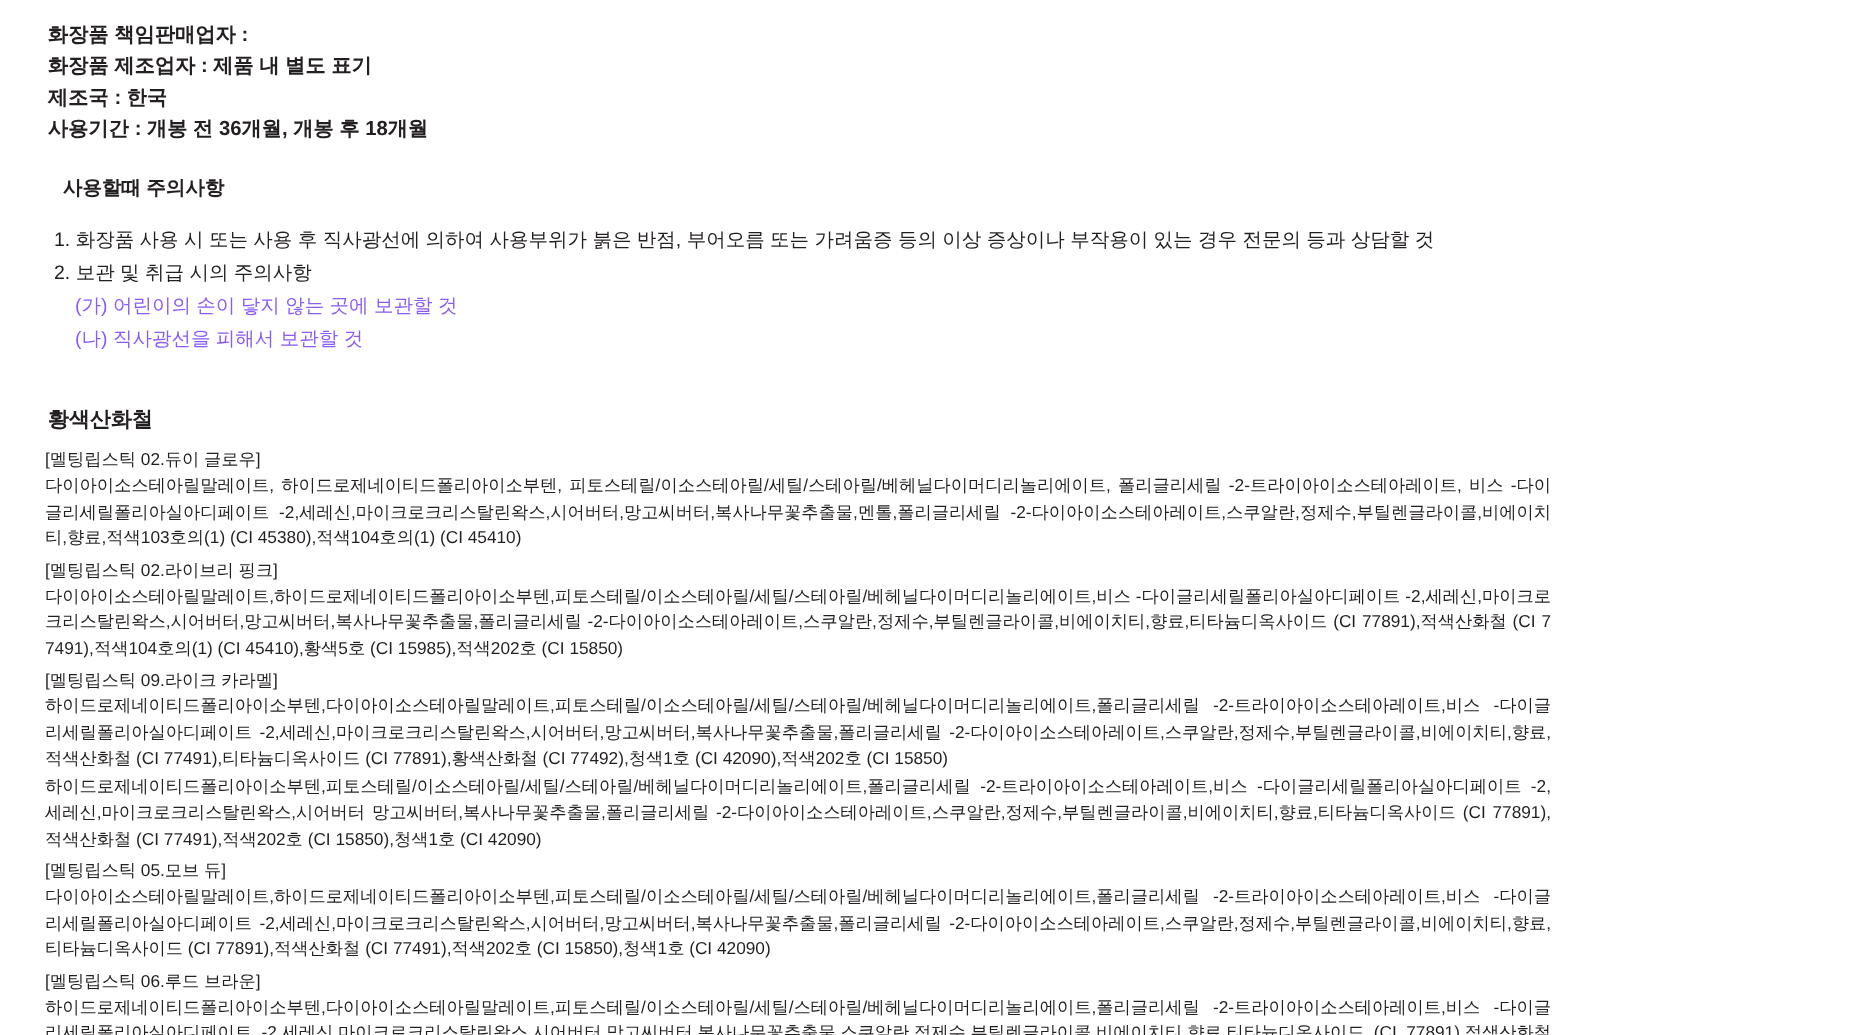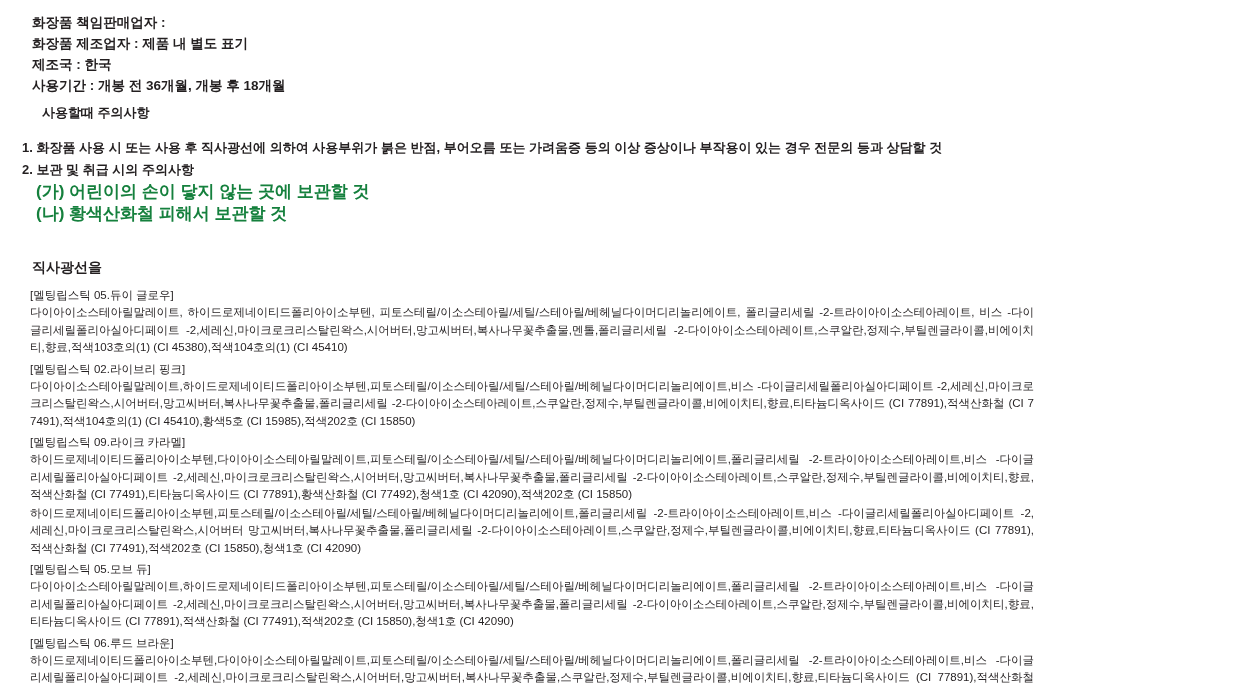--- a/index.html
+++ b/index.html
@@ -29,37 +29,36 @@
     font-weight: bold;
     line-height: 21px;
     color: #231f20;
     white-space: pre;
   }
   .caution-title {
     font-size: 13px;
     font-weight: bold;
     line-height: 21px;
     padding-left: 10px;
-    margin-top: 6px;
+    margin-top: 18px;
   }
   .caution-list {
     margin-top: 14px;
-    padding-left: 22px;
-    font-weight: bold;
+    padding-left: 36px;
   }
   .caution-item {
     font-size: 13px;
     line-height: 22px;
     color: #231f20;
     white-space: pre;
   }
   .caution-sub {
-    font-size: 17px;
+    font-size: 13px;
     line-height: 22px;
-    color: #15803d;
+    color: #8b5cf6;
     padding-left: 14px;
     white-space: pre;
   }
   .section-title {
     margin: 34px 0 10px 32px;
     font-size: 14px;
     font-weight: bold;
     color: #231f20;
   }
   .ingredients {
@@ -91,28 +90,28 @@
     <div class="hdr-line">화장품 제조업자 : 제품 내 별도 표기</div>
     <div class="hdr-line">제조국 : 한국</div>
     <div class="hdr-line">사용기간 : 개봉 전 36개월, 개봉 후 18개월</div>
     <div class="caution-title">사용할때 주의사항</div>
   </div>
 
   <div class="caution-list">
     <div class="caution-item">1. 화장품 사용 시 또는 사용 후 직사광선에 의하여 사용부위가 붉은 반점, 부어오름 또는 가려움증 등의 이상 증상이나 부작용이 있는 경우 전문의 등과 상담할 것</div>
     <div class="caution-item">2. 보관 및 취급 시의 주의사항</div>
     <div class="caution-sub">(가) 어린이의 손이 닿지 않는 곳에 보관할 것</div>
-    <div class="caution-sub">(나) 황색산화철 피해서 보관할 것</div>
+    <div class="caution-sub">(나) 직사광선을 피해서 보관할 것</div>
   </div>
 
-  <div class="section-title">직사광선을</div>
+  <div class="section-title">황색산화철</div>
 
   <div class="ingredients">
 
-    <div class="ing-name">[멜팅립스틱 05.듀이 글로우]</div>
+    <div class="ing-name">[멜팅립스틱 02.듀이 글로우]</div>
     <div class="ing-body">다이아이소스테아릴말레이트, 하이드로제네이티드폴리아이소부텐, 피토스테릴/이소스테아릴/세틸/스테아릴/베헤닐다이머디리놀리에이트, 폴리글리세릴 -2-트라이아이소스테아레이트, 비스 -다이글리세릴폴리아실아디페이트 -2,세레신,마이크로크리스탈린왁스,시어버터,망고씨버터,복사나무꽃추출물,멘톨,폴리글리세릴 -2-다이아이소스테아레이트,스쿠알란,정제수,부틸렌글라이콜,비에이치티,향료,적색103호의(1) (CI 45380),적색104호의(1) (CI 45410)</div>
 
     <div class="ing-name">[멜팅립스틱 02.라이브리 핑크]</div>
     <div class="ing-body">다이아이소스테아릴말레이트,하이드로제네이티드폴리아이소부텐,피토스테릴/이소스테아릴/세틸/스테아릴/베헤닐다이머디리놀리에이트,비스 -다이글리세릴폴리아실아디페이트 -2,세레신,마이크로크리스탈린왁스,시어버터,망고씨버터,복사나무꽃추출물,폴리글리세릴 -2-다이아이소스테아레이트,스쿠알란,정제수,부틸렌글라이콜,비에이치티,향료,티타늄디옥사이드 (CI 77891),적색산화철 (CI 77491),적색104호의(1) (CI 45410),황색5호 (CI 15985),적색202호 (CI 15850)</div>
 
     <div class="ing-name">[멜팅립스틱 09.라이크 카라멜]</div>
     <div class="ing-body">하이드로제네이티드폴리아이소부텐,다이아이소스테아릴말레이트,피토스테릴/이소스테아릴/세틸/스테아릴/베헤닐다이머디리놀리에이트,폴리글리세릴 -2-트라이아이소스테아레이트,비스 -다이글리세릴폴리아실아디페이트 -2,세레신,마이크로크리스탈린왁스,시어버터,망고씨버터,복사나무꽃추출물,폴리글리세릴 -2-다이아이소스테아레이트,스쿠알란,정제수,부틸렌글라이콜,비에이치티,향료,적색산화철 (CI 77491),티타늄디옥사이드 (CI 77891),황색산화철 (CI 77492),청색1호 (CI 42090),적색202호 (CI 15850)</div>
 
     <div class="ing-body">하이드로제네이티드폴리아이소부텐,피토스테릴/이소스테아릴/세틸/스테아릴/베헤닐다이머디리놀리에이트,폴리글리세릴 -2-트라이아이소스테아레이트,비스 -다이글리세릴폴리아실아디페이트 -2,세레신,마이크로크리스탈린왁스,시어버터 망고씨버터,복사나무꽃추출물,폴리글리세릴 -2-다이아이소스테아레이트,스쿠알란,정제수,부틸렌글라이콜,비에이치티,향료,티타늄디옥사이드 (CI 77891),적색산화철 (CI 77491),적색202호 (CI 15850),청색1호 (CI 42090)</div>
 

